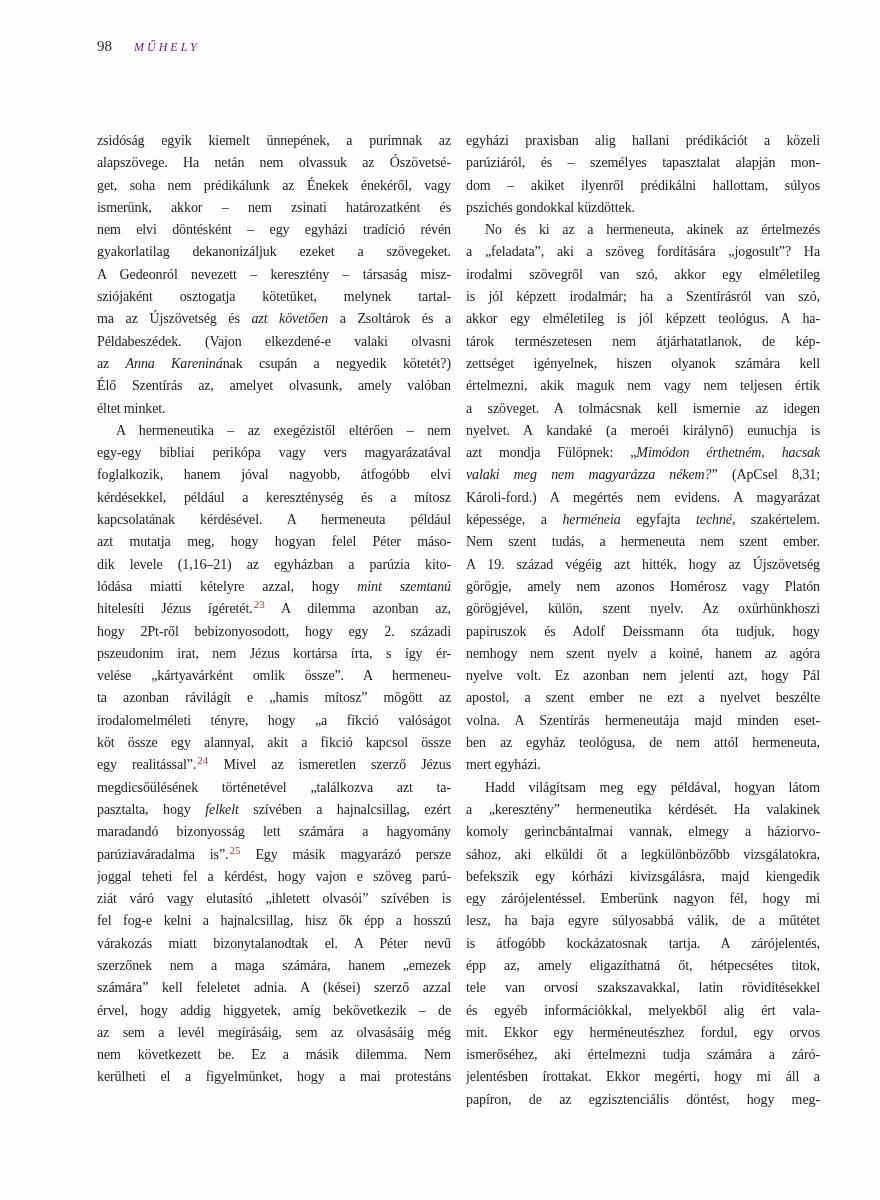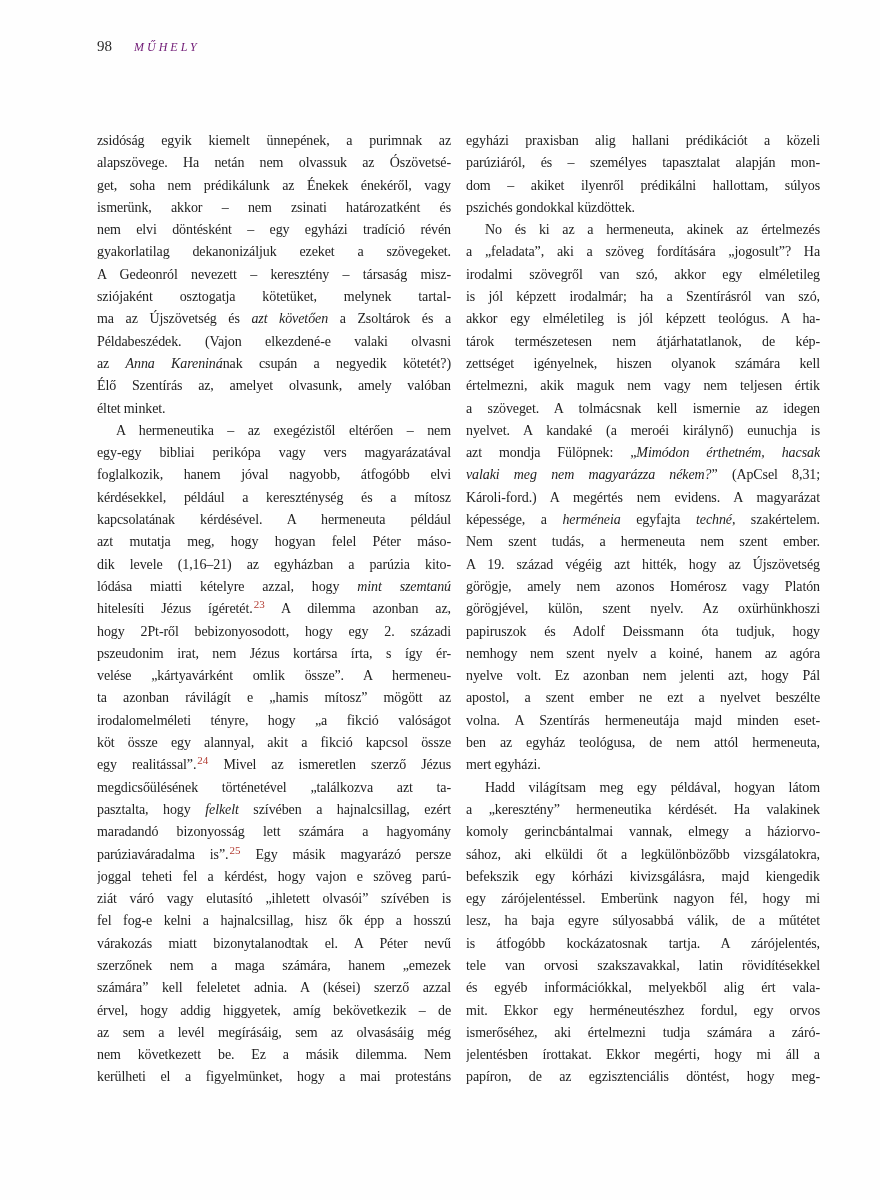--- a/index.html
+++ b/index.html
@@ -136,20 +136,21 @@
         <div class="line">ben az egyház teológusa, de nem attól hermeneuta,</div>
         <div class="line end">mert egyházi.</div>
         <div class="line indent">Hadd világítsam meg egy példával, hogyan látom</div>
         <div class="line">a „keresztény” hermeneutika kérdését. Ha valakinek</div>
         <div class="line">komoly gerincbántalmai vannak, elmegy a háziorvo-</div>
         <div class="line">sához, aki elküldi őt a legkülönbözőbb vizsgálatokra,</div>
         <div class="line">befekszik egy kórházi kivizsgálásra, majd kiengedik</div>
         <div class="line">egy zárójelentéssel. Emberünk nagyon fél, hogy mi</div>
         <div class="line">lesz, ha baja egyre súlyosabbá válik, de a műtétet</div>
         <div class="line">is átfogóbb kockázatosnak tartja. A zárójelentés,</div>
+        <div class="line">épp az, amely eligazíthatná őt, hétpecsétes titok,</div>
         <div class="line">tele van orvosi szakszavakkal, latin rövidítésekkel</div>
         <div class="line">és egyéb információkkal, melyekből alig ért vala-</div>
         <div class="line">mit. Ekkor egy herméneutészhez fordul, egy orvos</div>
         <div class="line">ismerőséhez, aki értelmezni tudja számára a záró-</div>
         <div class="line">jelentésben írottakat. Ekkor megérti, hogy mi áll a</div>
         <div class="line">papíron, de az egzisztenciális döntést, hogy meg-</div>
       </div>
   </main>
 </div>
 

